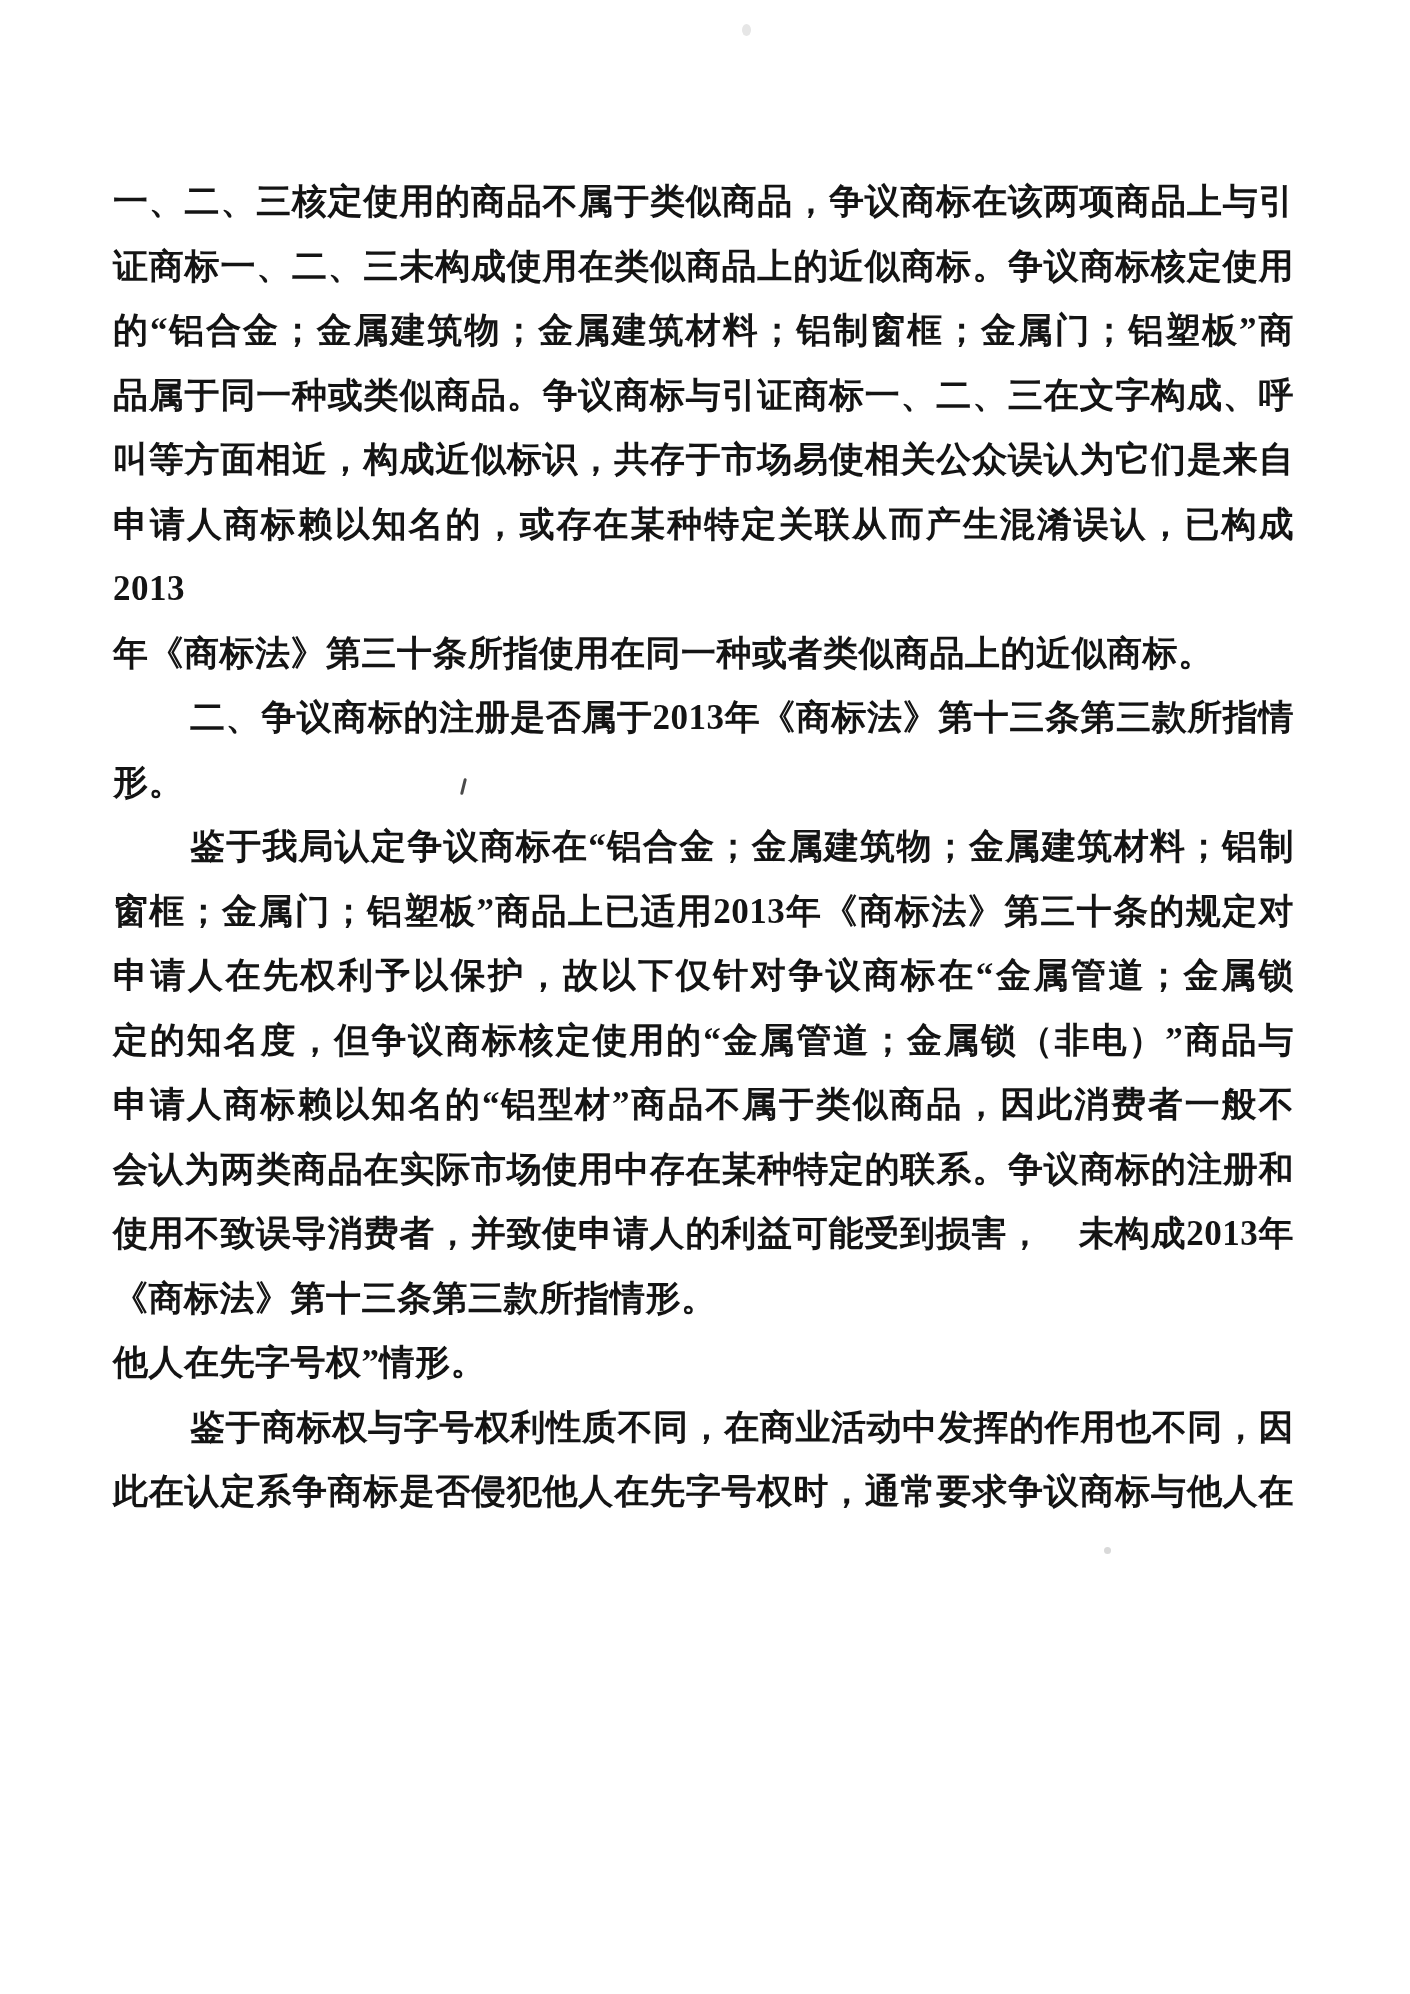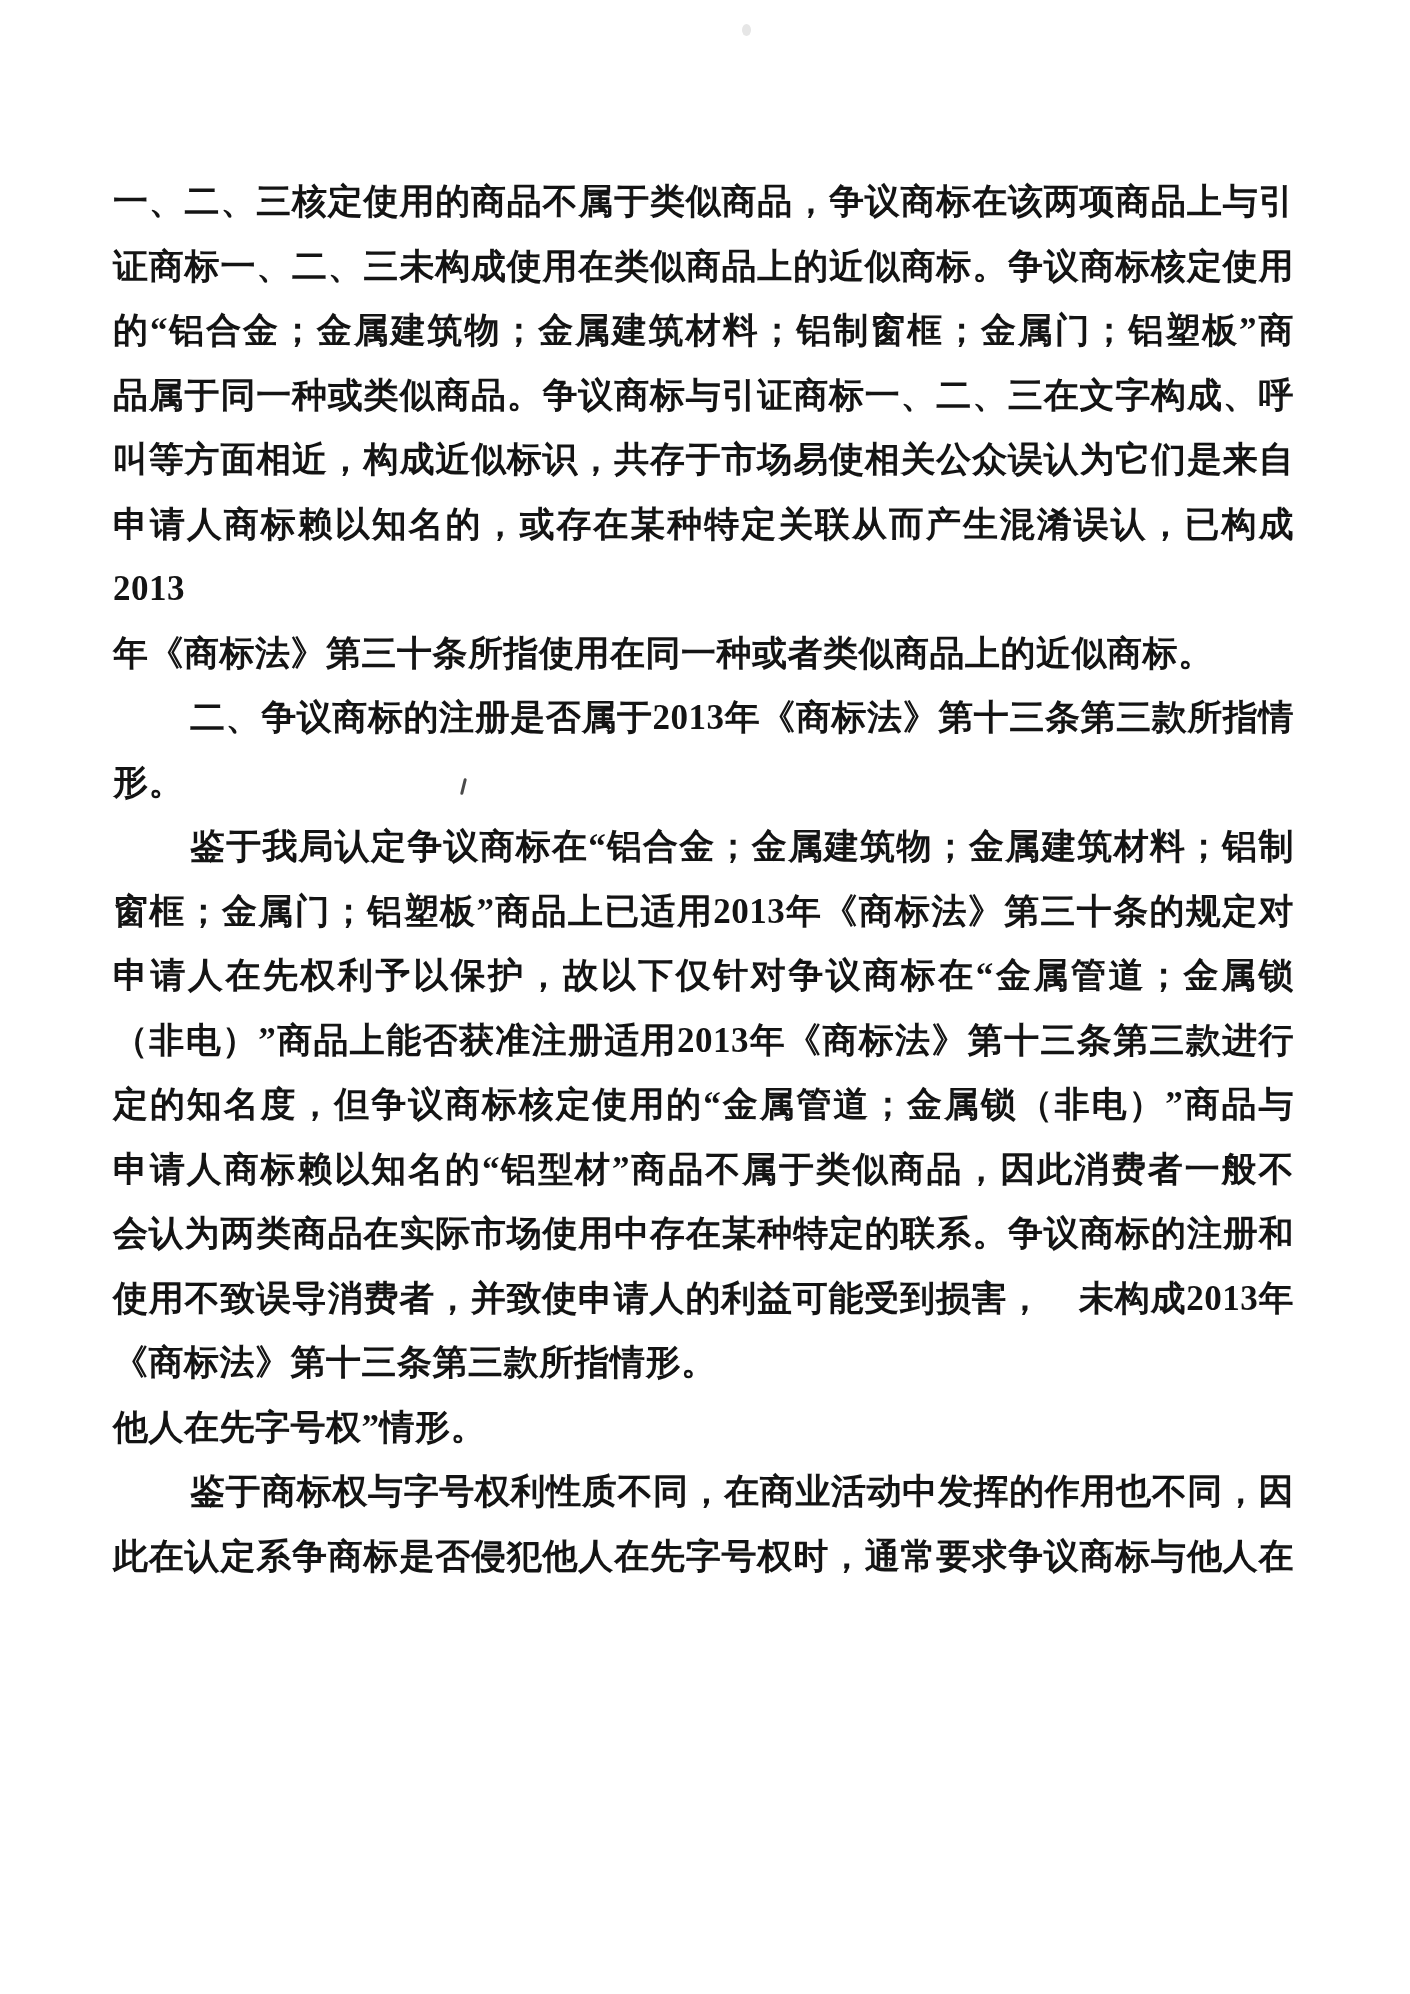--- a/index.html
+++ b/index.html
@@ -91,21 +91,20 @@
       <div class="line fill">的“铝合金；金属建筑物；金属建筑材料；铝制窗框；金属门；铝塑板”商</div>
       <div class="line fill">品属于同一种或类似商品。争议商标与引证商标一、二、三在文字构成、呼</div>
       <div class="line fill">叫等方面相近，构成近似标识，共存于市场易使相关公众误认为它们是来自</div>
       <div class="line fill">申请人商标赖以知名的，或存在某种特定关联从而产生混淆误认，已构成2013</div>
       <div class="line">年《商标法》第三十条所指使用在同一种或者类似商品上的近似商标。</div>
       <div class="line indent fill">二、争议商标的注册是否属于2013年《商标法》第十三条第三款所指情</div>
       <div class="line">形。</div>
       <div class="line indent fill">鉴于我局认定争议商标在“铝合金；金属建筑物；金属建筑材料；铝制</div>
       <div class="line fill">窗框；金属门；铝塑板”商品上已适用2013年《商标法》第三十条的规定对</div>
       <div class="line fill">申请人在先权利予以保护，故以下仅针对争议商标在“金属管道；金属锁</div>
-      <div class="line fill">（非电）”商品上能否获准注册适用2013年《商标法》第十三条第三款进行</div>
       <div class="line fill">定的知名度，但争议商标核定使用的“金属管道；金属锁（非电）”商品与</div>
       <div class="line fill">申请人商标赖以知名的“铝型材”商品不属于类似商品，因此消费者一般不</div>
       <div class="line fill">会认为两类商品在实际市场使用中存在某种特定的联系。争议商标的注册和</div>
       <div class="line fill">使用不致误导消费者，并致使申请人的利益可能受到损害，　未构成2013年</div>
       <div class="line">《商标法》第十三条第三款所指情形。</div>
       <div class="line">他人在先字号权”情形。</div>
       <div class="line indent fill">鉴于商标权与字号权利性质不同，在商业活动中发挥的作用也不同，因</div>
       <div class="line fill">此在认定系争商标是否侵犯他人在先字号权时，通常要求争议商标与他人在</div>
     </div>
 

